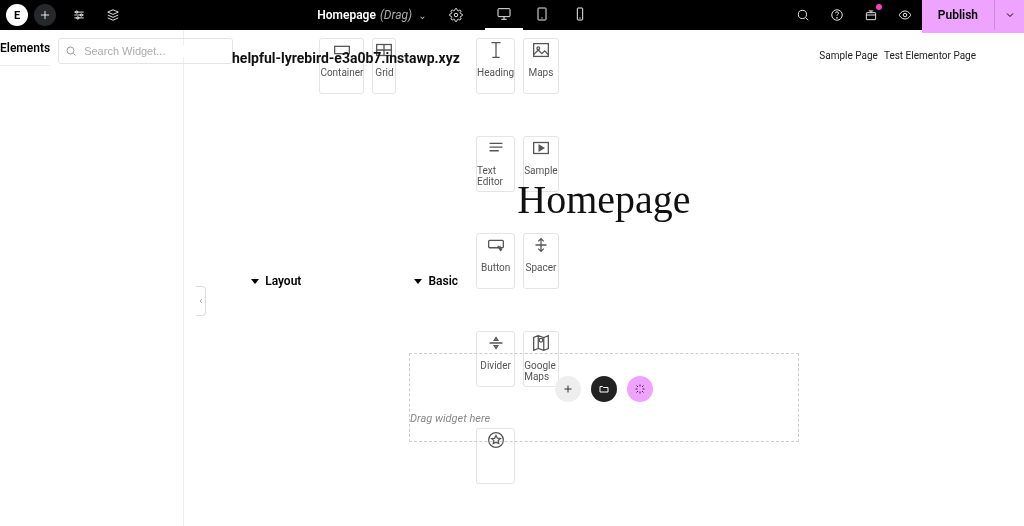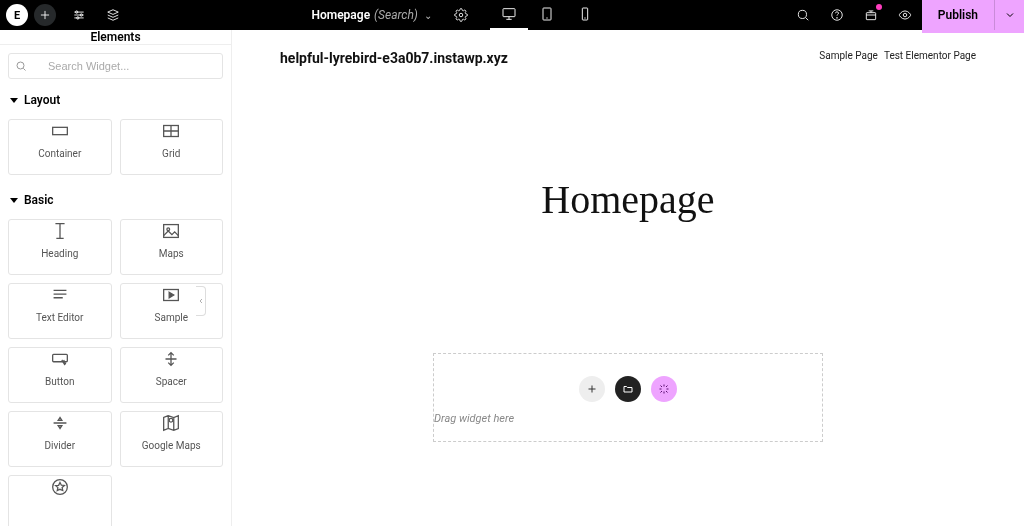--- a/index.html
+++ b/index.html
@@ -20,24 +20,24 @@
   .device.active { border-bottom:2px solid #fff; }
   .device svg { width:16px; height:16px; stroke:#fff; fill:none; stroke-width:1.4; }
   .topbar .right { display:flex; align-items:center; }
   .publish { background:#eea4ff; height:36px; display:flex; align-items:center; }
   .publish .lbl { padding:0 16px; color:#000; font-weight:600; font-size:12px; cursor:pointer; }
   .publish .drop { width:30px; height:30px; display:flex; align-items:center; justify-content:center; border-left:1px solid rgba(0,0,0,0.15); cursor:pointer;}
   .publish .drop svg { stroke:#000; }
   .gift-dot { position:absolute; width:6px; height:6px; background:#ff3ebf; border-radius:50%; top:4px; right:6px;}
   .tb-btn.rel { position:relative; }
   .main { display:flex; height:496px; }
-  .sidebar { width:232px; border-right:1px solid #eee; display:flex; flex-direction:column; background:#fff;}
+  .sidebar { width:184px; border-right:1px solid #eee; display:flex; background:#fff;}
   .side-head { height:36px; display:flex; align-items:center; justify-content:center; border-bottom:1px solid #eee; font-size:12px; font-weight:600;}
   .search-wrap { padding:8px 8px 4px; }
-  .search { display:flex; align-items:center; border:1px solid #e4e4e4; border-radius:3px; height:26px; padding:0 6px; gap:21px;}
+  .search { display:flex; align-items:center; border:1px solid #e4e4e4; border-radius:3px; height:26px; padding:0 6px; gap:7px;}
   .search svg { width:12px; height:12px; stroke:#999; fill:none; stroke-width:2;}
   .search input { border:none; outline:none; font-size:11px; flex:1; color:#333;}
   .search input::placeholder { color:#aaa; }
   .cat { padding:10px 10px 4px; font-size:12px; font-weight:600; display:flex; align-items:center; gap:4px; cursor:pointer;}
   .cat::before { content:""; border-left:4px solid transparent; border-right:4px solid transparent; border-top:5px solid #000; margin-right:2px;}
   .widget-grid { display:grid; grid-template-columns:1fr 1fr; gap:8px; padding:8px;}
   .widget { border:1px solid #e4e4e4; border-radius:3px; height:56px; display:flex; flex-direction:column; align-items:center; justify-content:flex-start; gap:6px; cursor:grab; font-size:10px; color:#555;}
   .widget svg { width:22px; height:22px; stroke:#555; fill:none; stroke-width:1.4; }
   .canvas { flex:1; position:relative; overflow:auto; }
   .page-top { display:flex; justify-content:space-between; align-items:flex-start; padding:20px 48px 0 48px; }
@@ -77,21 +77,21 @@
     </div>
     <div class="tb-btn">
       <svg viewBox="0 0 24 24">
           <path d="M3 7l9-4 9 4-9 4-9-4zM3 12l9 4 9-4M3 17l9 4 9-4"></path>
         </svg>
     </div>
   </div>
   <div class="center">
     <div class="doc-title">
       <span class="name">Homepage</span>
-      <span class="status">(Search)</span>
+      <span class="status">(Drag)</span>
       <span class="chev">⌄</span>
     </div>
     <div class="tb-btn">
       <svg viewBox="0 0 24 24">
           <circle cx="12" cy="12" r="3"></circle>
           <path d="M19.4 15a1.7 1.7 0 0 0 .34 1.87l.06.06a2 2 0 1 1-2.83 2.83l-.06-.06a1.7 1.7 0 0 0-1.87-.34 1.7 1.7 0 0 0-1 1.56V21a2 2 0 1 1-4 0v-.09a1.7 1.7 0 0 0-1-1.56 1.7 1.7 0 0 0-1.87.34l-.06.06a2 2 0 1 1-2.83-2.83l.06-.06a1.7 1.7 0 0 0 .34-1.87 1.7 1.7 0 0 0-1.56-1H3a2 2 0 1 1 0-4h.09a1.7 1.7 0 0 0 1.56-1 1.7 1.7 0 0 0-.34-1.87l-.06-.06a2 2 0 1 1 2.83-2.83l.06.06a1.7 1.7 0 0 0 1.87.34H9a1.7 1.7 0 0 0 1-1.56V3a2 2 0 1 1 4 0v.09a1.7 1.7 0 0 0 1 1.56 1.7 1.7 0 0 0 1.87-.34l.06-.06a2 2 0 1 1 2.83 2.83l-.06.06a1.7 1.7 0 0 0-.34 1.87V9a1.7 1.7 0 0 0 1.56 1H21a2 2 0 1 1 0 4h-.09a1.7 1.7 0 0 0-1.56 1z"></path>
         </svg>
     </div>
     <div class="device-group">
       <div class="device active">

